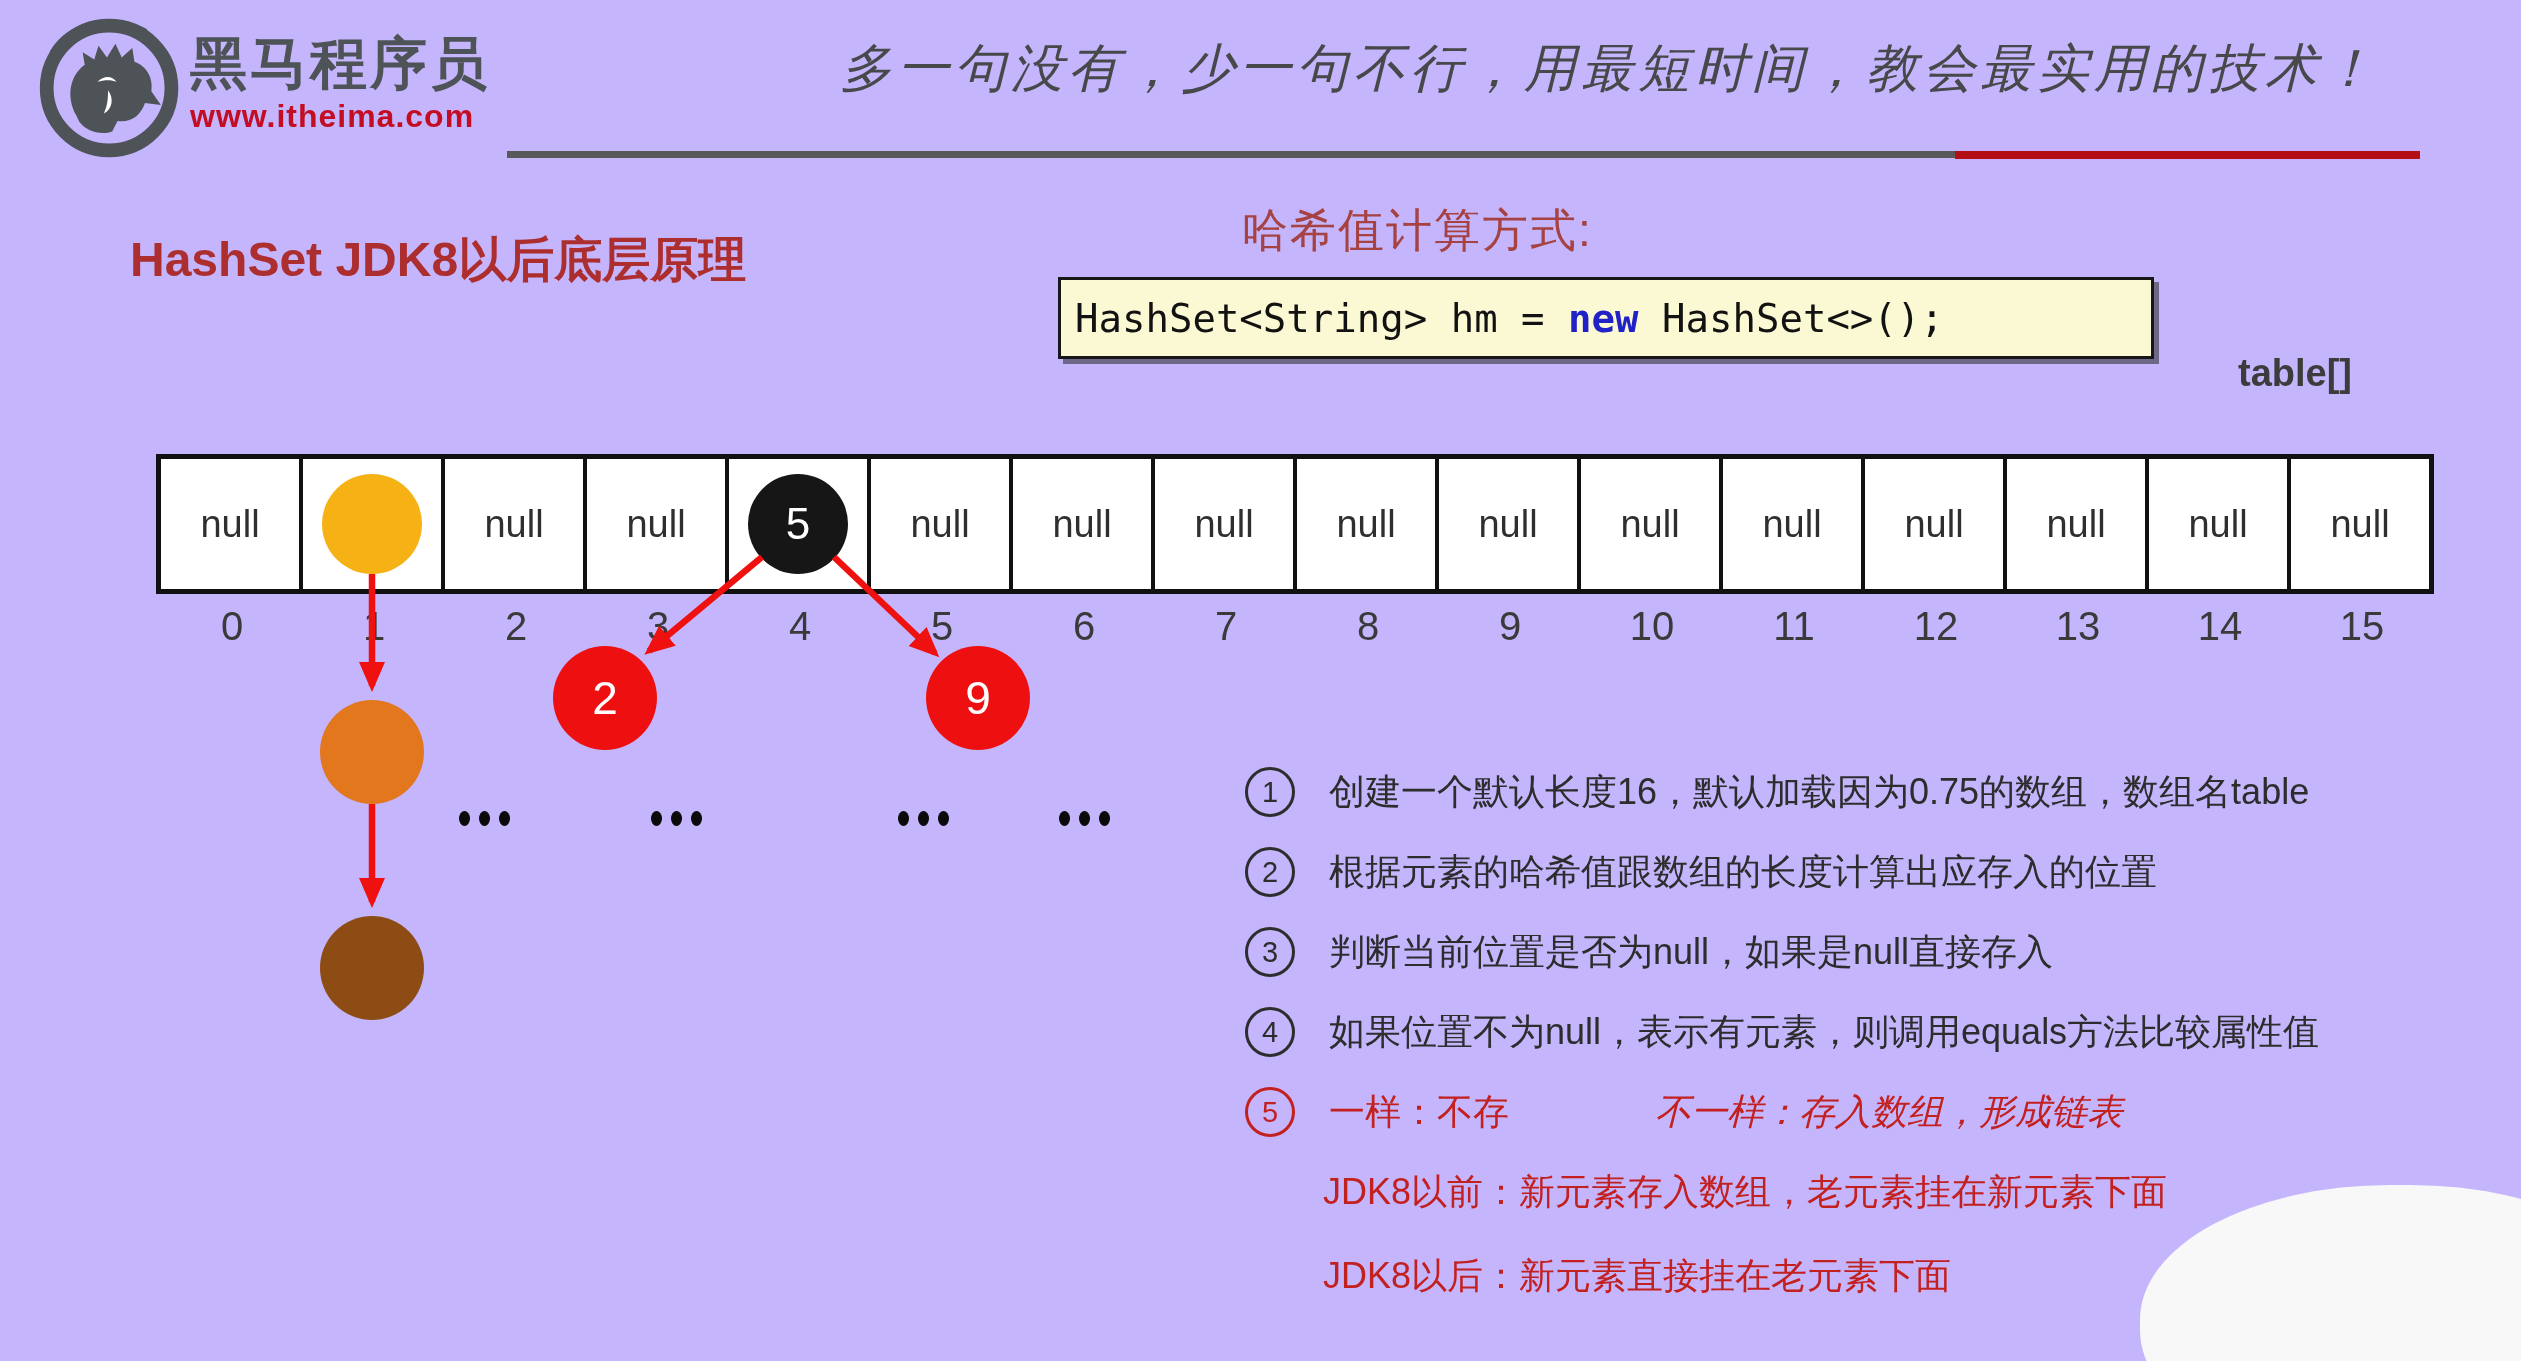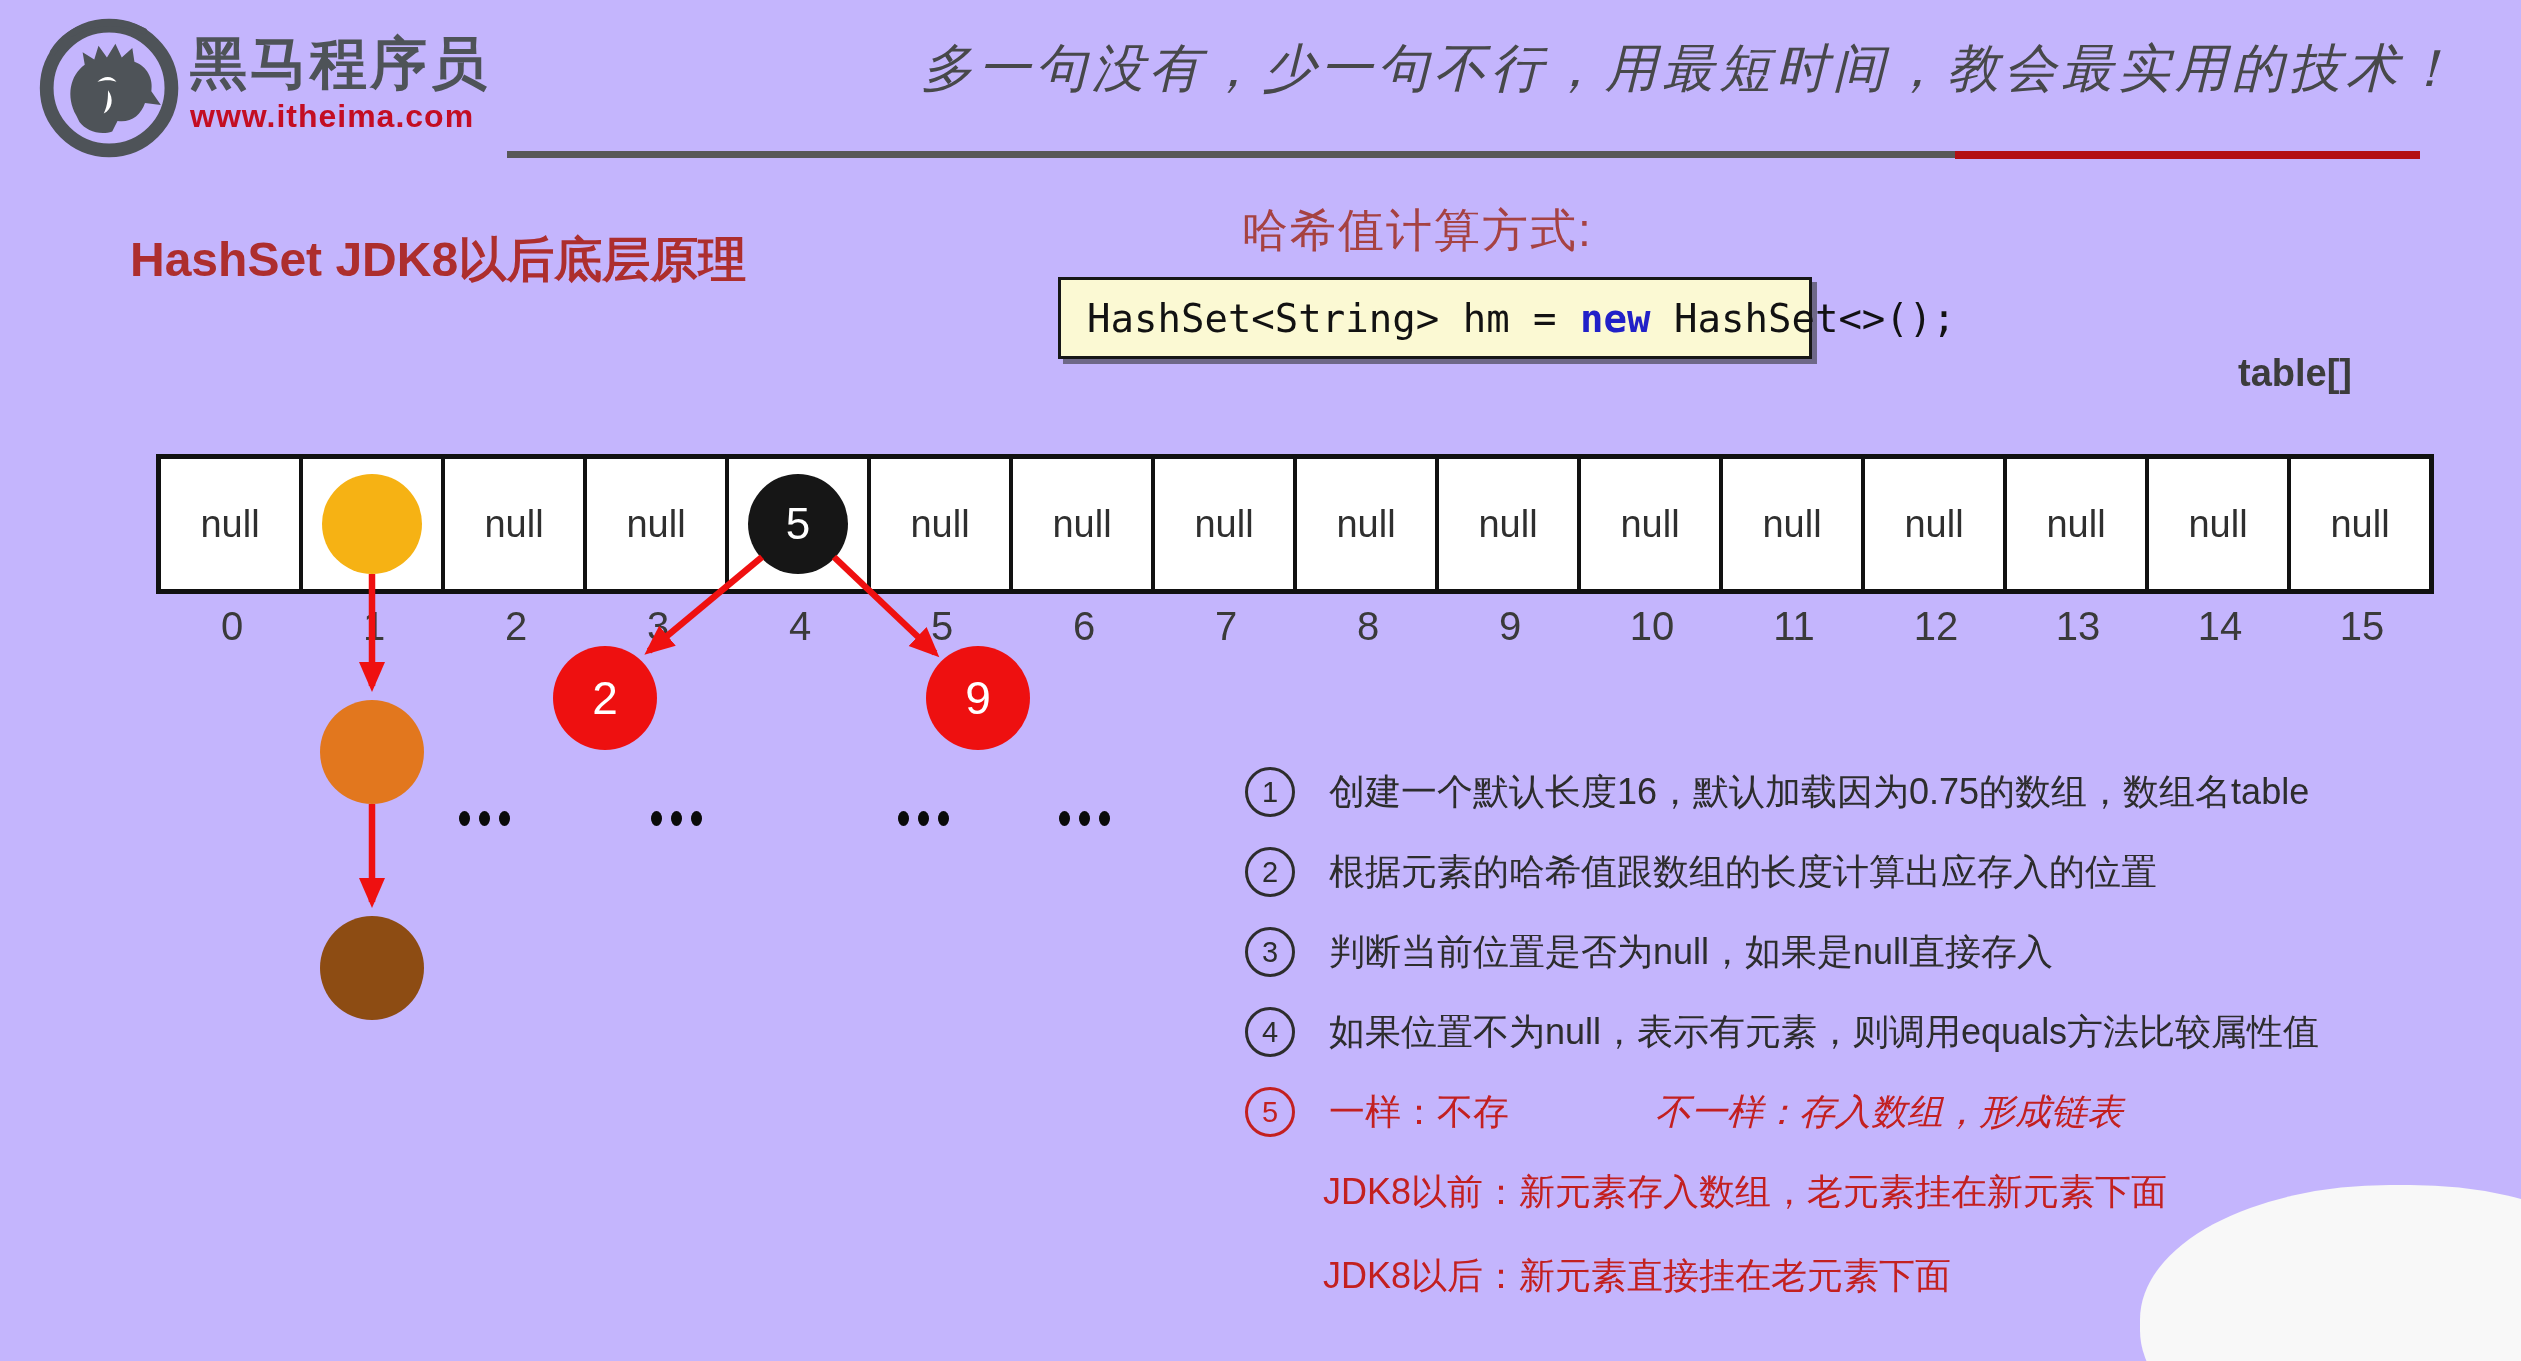--- a/index.html
+++ b/index.html
@@ -3,32 +3,32 @@
 <meta charset="utf-8">
 <style>
   html,body{margin:0;padding:0;background:#ffffff;}
   .canvas{position:relative;width:2521px;height:1361px;background:#c4b5fd;overflow:hidden;
           font-family:"Liberation Sans","DejaVu Sans",sans-serif;}
 
   
   .logo-icon{position:absolute;left:34px;top:12px;width:148px;height:148px;}
   .brand{position:absolute;left:190px;top:26px;font-size:57px;font-weight:700;color:#4e5358;letter-spacing:3px;}
   .site{position:absolute;left:190px;top:98px;font-size:32px;font-weight:700;color:#c30d23;letter-spacing:1px;}
-  .slogan{position:absolute;left:840px;top:34px;width:1620px;text-align:right;
+  .slogan{position:absolute;left:840px;top:34px;width:1620px;text-align:left;
           font-family:"DejaVu Serif","Liberation Serif",serif;font-style:italic;
           font-size:52px;color:#47484a;letter-spacing:5px;white-space:nowrap;}
   .divider-gray{position:absolute;left:507px;top:151px;width:1448px;height:7px;background:#585858;}
   .divider-red{position:absolute;left:1955px;top:151px;width:465px;height:8px;background:#b30f15;}
 
   
   .page-title{position:absolute;left:130px;top:228px;font-size:48px;font-weight:800;color:#ad2e2e;letter-spacing:0px;}
   .hash-label{position:absolute;left:1242px;top:200px;font-size:46px;font-weight:400;color:#a64242;letter-spacing:2px;}
-  .code-box{position:absolute;left:1058px;top:277px;width:754px;height:82px;background:#fbf9d3;
+  .code-box{position:absolute;left:1058px;top:277px;width:1096px;height:82px;background:#fbf9d3;
             border:3px solid #171717;box-shadow:5px 5px 0 rgba(40,40,40,0.55);
-            display:flex;align-items:center;padding-left:26px;box-sizing:border-box;
+            display:flex;align-items:center;padding-left:14px;box-sizing:border-box;
             font-family:"DejaVu Sans Mono","Liberation Mono",monospace;font-size:39px;color:#121212;white-space:pre;}
   .code-box .kw{color:#2121c8;font-weight:700;}
   .table-label{position:absolute;left:2238px;top:352px;font-size:38px;color:#3c3c3c;font-weight:bold;}
 
   
   .array-row{position:absolute;left:156px;top:454px;display:flex;border:5px solid #111;}
   .cell{width:138px;height:130px;border-right:4px solid #111;display:flex;align-items:center;justify-content:center;background:#fff;}
   .cell:last-child{border-right:none;}
   .nulltxt{font-size:38px;color:#2f2f2f;font-weight:400;}
   .index-row{position:absolute;left:161px;top:604px;display:flex;}

